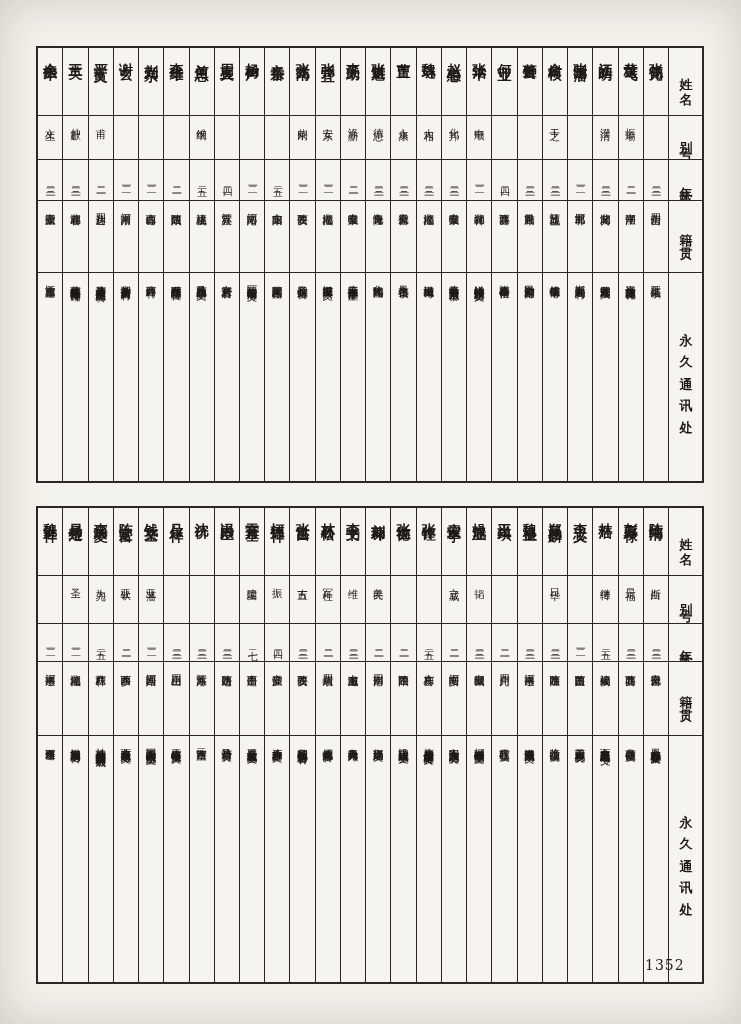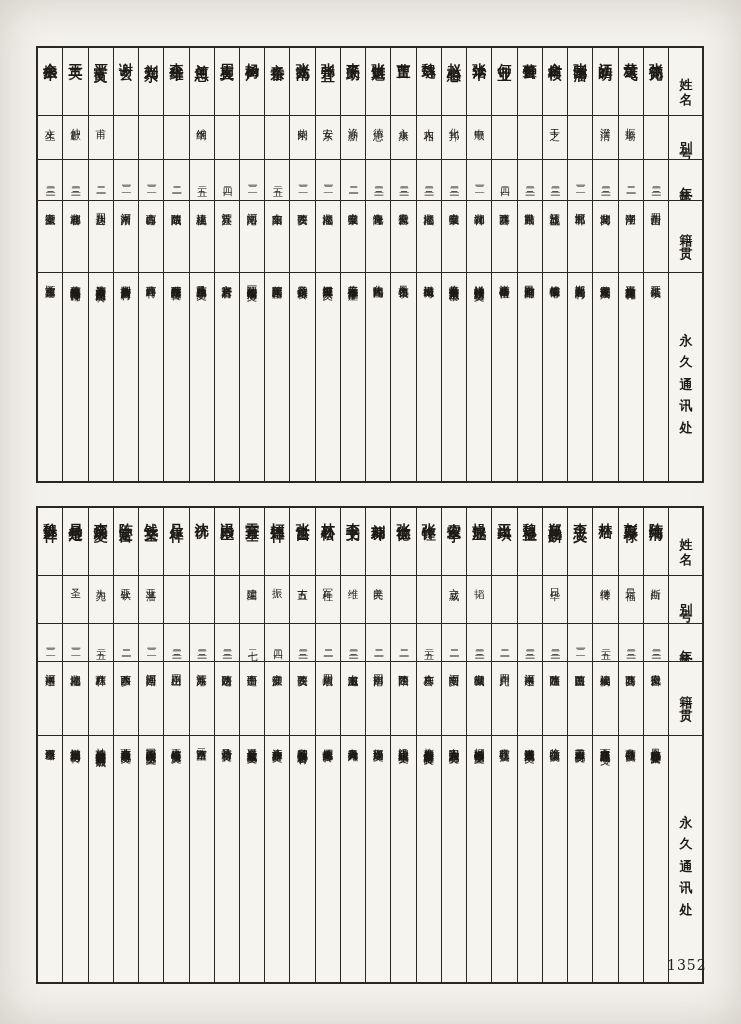--- a/index.html
+++ b/index.html
@@ -71,21 +71,21 @@
   .head .vt{font-weight:bold;font-size:13px;}
   .head .c-name .vt{letter-spacing:14px;}
   .head .c-alias .vt{letter-spacing:7px;}
   .head .c-age .vt{letter-spacing:3px;}
   .head .c-place .vt{letter-spacing:13px;}
   .head .c-addr .vt{letter-spacing:22px;font-size:13px;}
 
   .page-num{
     position:absolute;left:645px;top:957px;
     font-family:"DejaVu Serif","Liberation Serif",serif;
-    font-size:14px;letter-spacing:1px;color:#24201c;margin-left:22px;
+    font-size:14px;letter-spacing:1px;color:#24201c;
   }
 </style>
 </head>
 <body>
 
 <div class="page">
 
   <div class="reg-table" id="table-top">
     <div class="col head">
       <div class="cell c-name">

